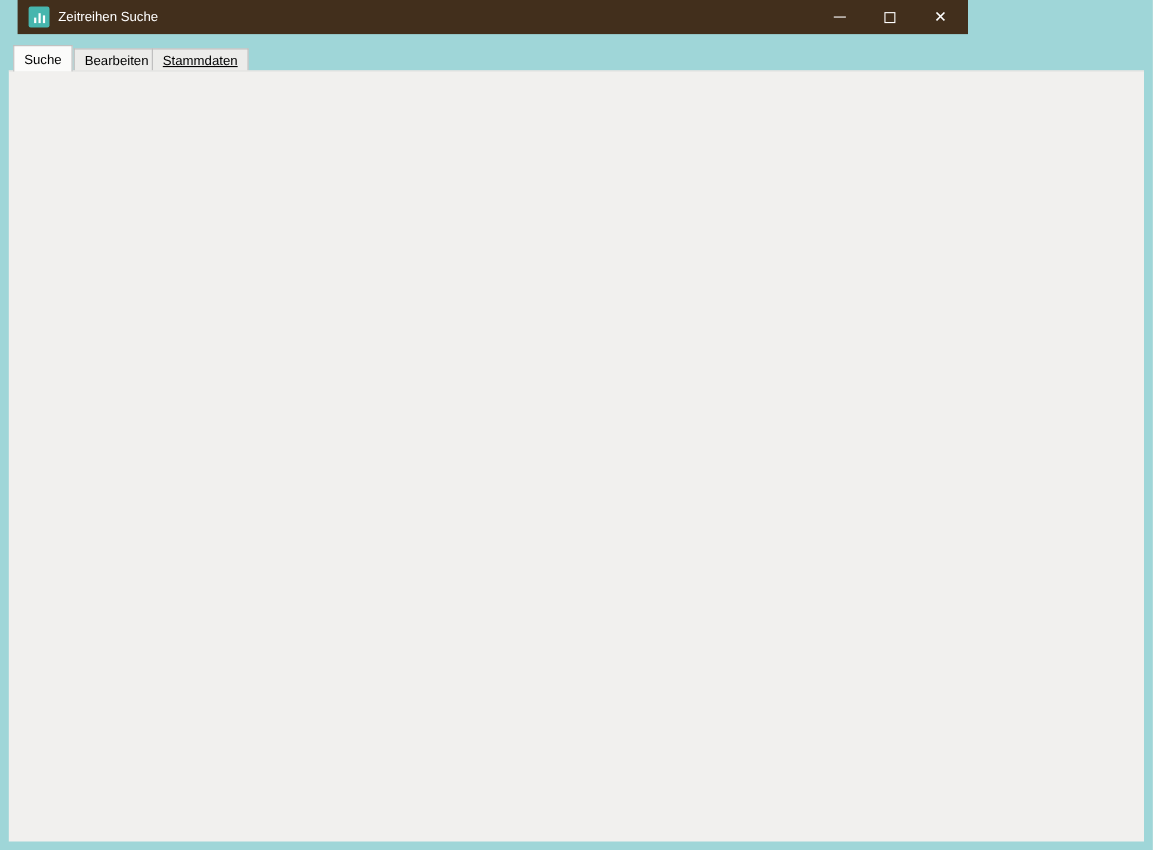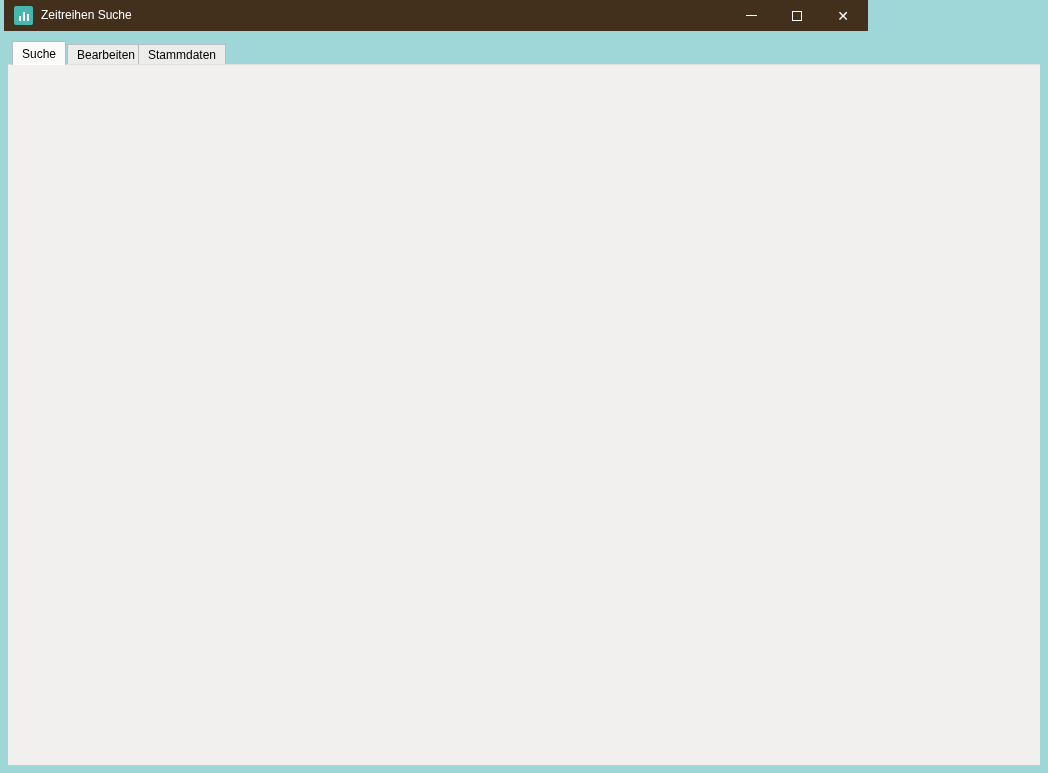--- a/index.html
+++ b/index.html
@@ -7,36 +7,36 @@
   body {
     position: relative;
     font-family: "Liberation Sans", "DejaVu Sans", sans-serif;
     font-size: 12px;
     color: #000;
     background: #9fd6d8;
     overflow: hidden;
   }
 
   
-  .titlebar { position:absolute; top:0; left:4px; width:864px; height:31px; background:#422f1c; }
+  .titlebar { position:absolute; top:0; left:16px; width:864px; height:31px; background:#422f1c; }
   .app-icon { position:absolute; left:10px; top:6px; width:19px; height:19px; background:#47b6ae; border-radius:2px;
               display:flex; align-items:flex-end; justify-content:center; gap:2px; padding-bottom:4px; }
   .app-icon i { display:block; width:2px; background:#fff; }
   .app-icon i.b1 { height:5px; } .app-icon i.b2 { height:9px; } .app-icon i.b3 { height:7px; }
   .win-title { position:absolute; left:37px; top:8px; color:#fff; }
   .win-btn { position:absolute; top:0; width:46px; height:31px; display:flex; align-items:center; justify-content:center; color:#fff; }
   .btn-min { right:94px; } .btn-max { right:48px; } .btn-close { right:2px; font-size:14px; }
   .glyph-min { display:block; width:11px; height:1px; background:#fff; }
   .glyph-max { display:block; width:10px; height:10px; border:1px solid #fff; }
 
   
   .tab { position:absolute; height:27px; background:#ececea; border:1px solid #bcbcbc; border-bottom:none;
          padding:3px 9px 0 9px; top:44px; }
   .tab.active { top:41px; height:24px; background:#fbfbfa; z-index:3; padding-top:5px; }
-  .tab-suche { left:12px; } .tab-bearbeiten { left:67px; } .tab-stammdaten { left:138px; }
+  .tab-suche { left:12px; } .tab-bearbeiten { left:67px; } .tab-stammdaten { left:138px;text-decoration:underline; }
 
   .panel { position:absolute; left:8px; top:64px; width:1032px; height:701px; background:#f1f0ee; border-top:1px solid #e0e0de; z-index:2; }
 
   
   .lbl { position:absolute; white-space:nowrap; }
   .radio { position:absolute; width:13px; height:13px; border:1px solid #404040; border-radius:50%; background:#fff; }
   .radio.sel::after { content:""; position:absolute; left:3px; top:3px; width:5px; height:5px; border-radius:50%; background:#1a1a1a; }
   .tbox { position:absolute; background:#fff; border:1px solid #767676; padding:2px 3px; overflow:hidden; white-space:nowrap; }
   .tbox.disabled { background:#ebebea; border-color:#bfbfbf; }
   .tbox.focus { border:2px solid #3579b8; padding:1px 2px; }

